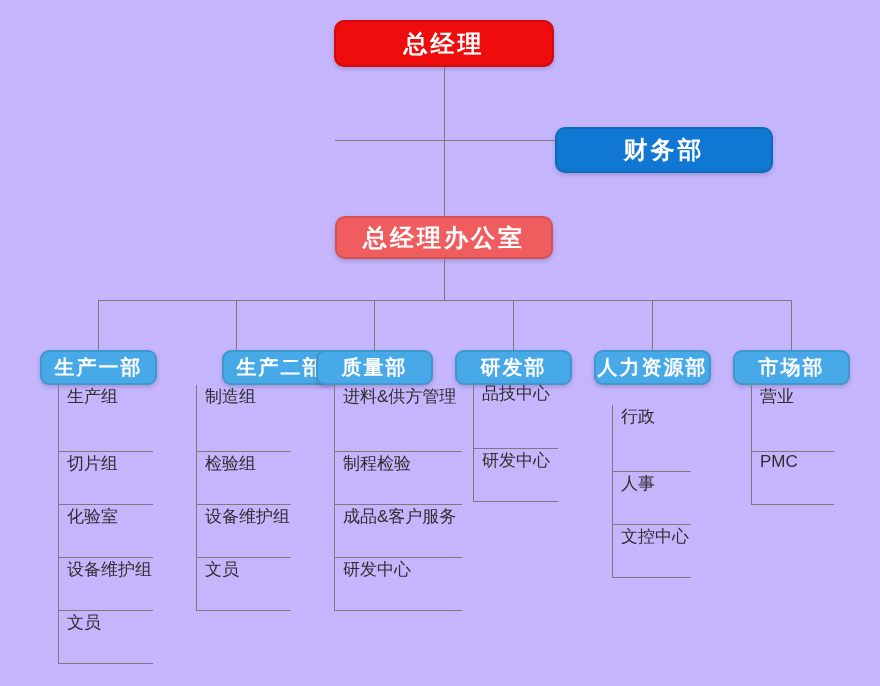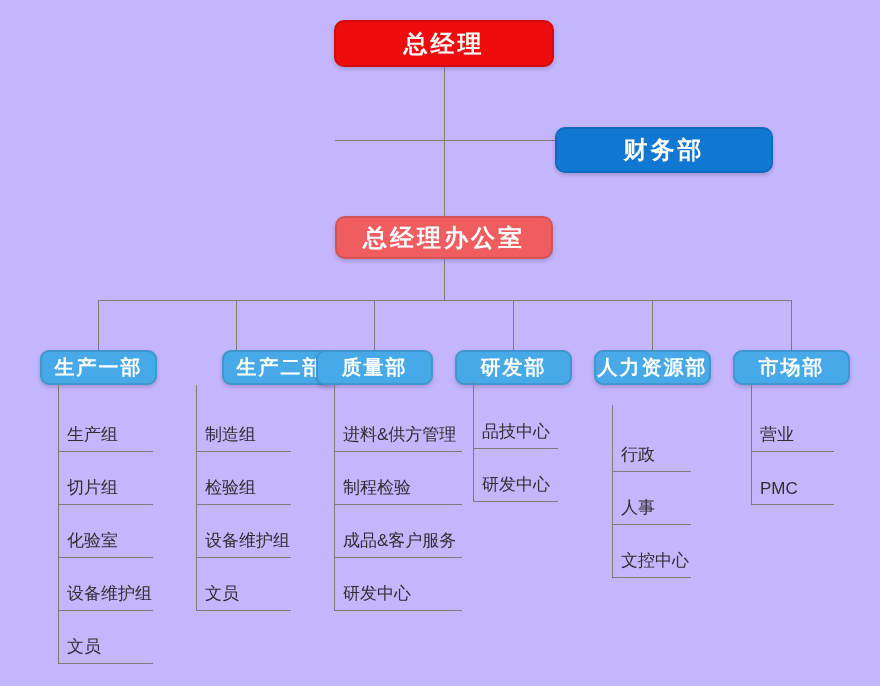--- a/index.html
+++ b/index.html
@@ -32,21 +32,21 @@
     background:var(--dept-bg);
   }
   .leaf-list{
     position:absolute;
     border-left:1px solid var(--line,#7b7b7b);
     box-sizing:content-box;
   }
   .leaf-row{
     height:53px;
     border-bottom:1px solid var(--line,#7b7b7b);
-    display:flex;align-items:flex-end;
+    display:flex;align-items:flex-start;
     box-sizing:border-box;
   }
   .leaf-row.first{height:67px;}
   .leaf-label{
     font-size:17px;
     font-weight:500;
     color:var(--leaf-text,#2e2e2e);
     padding:0 0 5px 8px;
     white-space:nowrap;
   }

